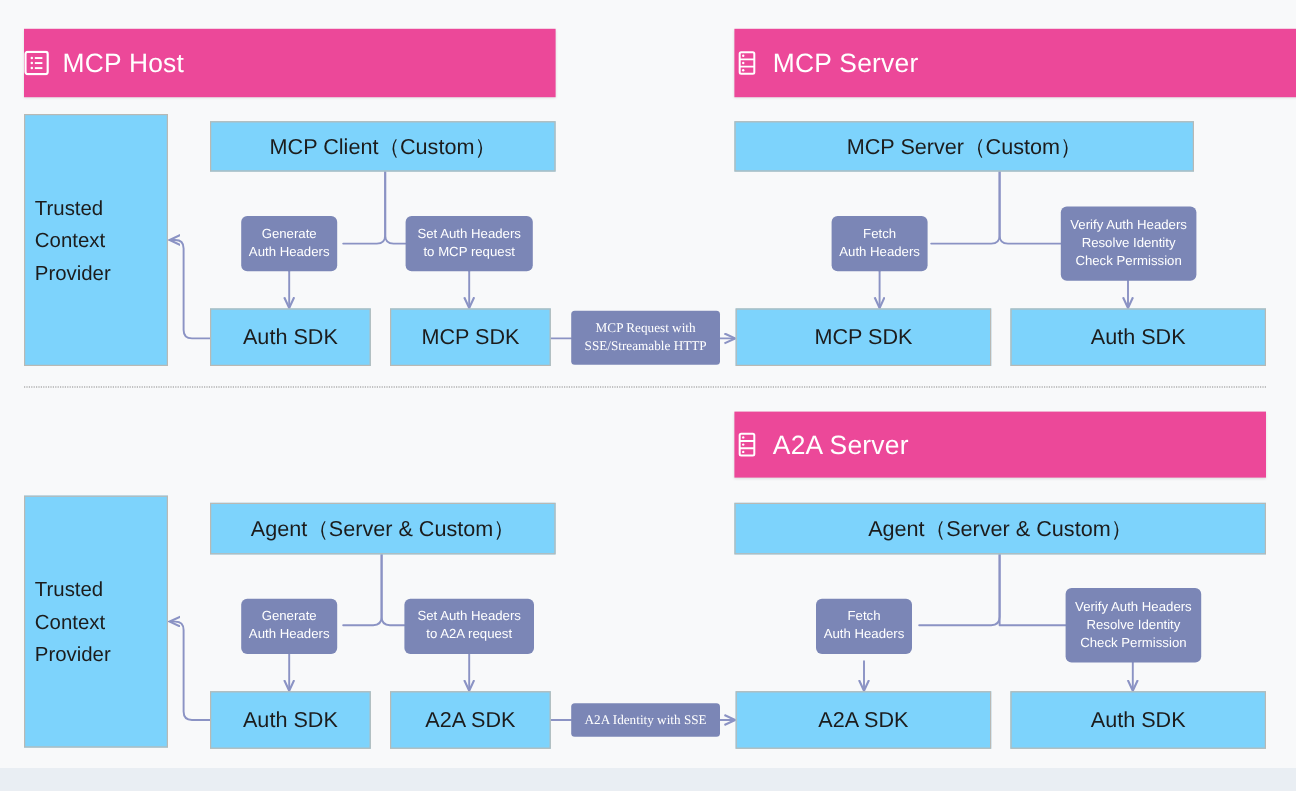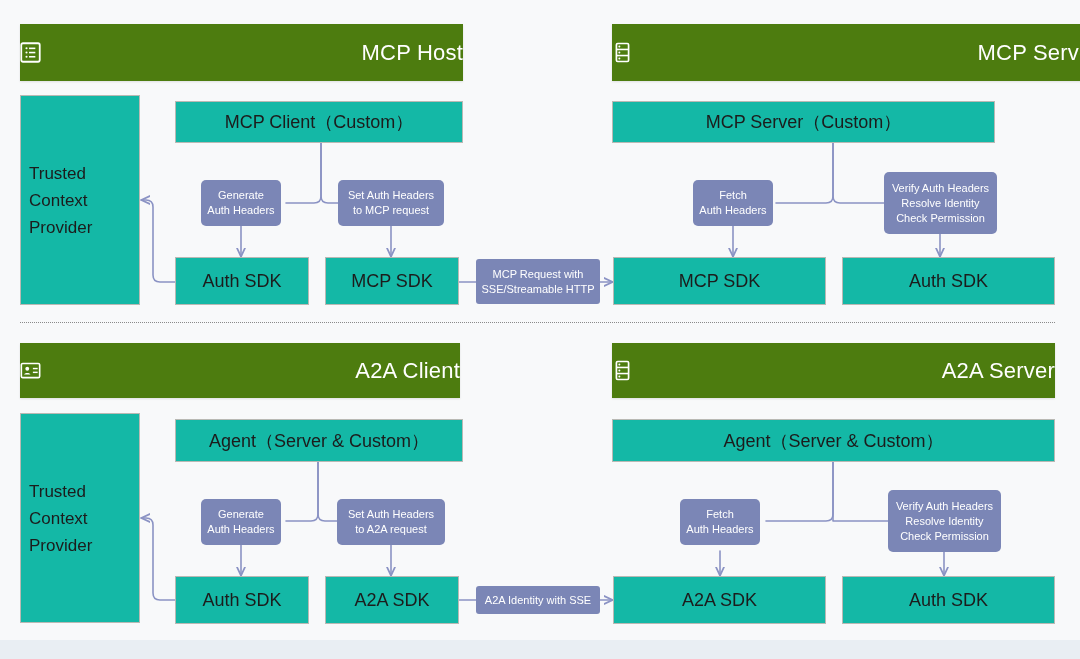--- a/index.html
+++ b/index.html
@@ -14,34 +14,34 @@
     background:#f8f9fa;
   }
   #bottom-band{
     position:absolute;left:0;top:640px;width:1080px;height:19px;
     background:#e9eef3;
   }
 
   
   .hdr{
     position:absolute;
-    background:#4d7c0f;
-    display:flex;align-items:center;justify-content:space-between;
+    background:#ec4899;
+    display:flex;align-items:center;justify-content:flex-start;
     color:#ffffff;
     font-size:22px;
     letter-spacing:.2px;
     box-shadow:0 1px 2px rgba(0,0,0,.10);
   }
   .hdr .ico{margin-right:11px;display:flex;align-items:center;}
   .hdr .ico svg{display:block;}
 
   
   .wbox{
     position:absolute;
-    background:#14b8a6;
+    background:#7dd3fc;
     border:1px solid #b9b9b4;
     display:flex;align-items:center;justify-content:center;
     color:#1c1c1c;
     font-size:18px;
     box-sizing:border-box;
   }
   .wbox.tall{font-size:17px;line-height:27px;text-align:left;
              align-items:center;justify-content:flex-start;padding-left:8px;}
 
   
@@ -50,21 +50,21 @@
     background:#7b86b6;
     border-radius:5px;
     display:flex;align-items:center;justify-content:center;
     text-align:center;
     color:#ffffff;
     font-size:11px;
     line-height:15px;
     box-sizing:border-box;
     padding:2px 4px;
   }
-  .pbox.sq{border-radius:3px;}
+  .pbox.sq{border-radius:3px;font-family:Liberation Serif, serif;}
 
   
   #wires{position:absolute;left:0;top:0;width:1080px;height:640px;pointer-events:none;}
 
   
   #divider{
     position:absolute;left:20px;top:322px;width:1035px;height:0;
     border-top:1.5px dotted #8a8a8a;
   }
 </style>
@@ -195,32 +195,20 @@
       <div>Resolve Identity</div>
       <div>Check Permission</div>
     </div>
   </div>
 
   <div class="wbox" style="left:613px;top:257px;width:213px;height:48px;">MCP SDK</div>
   <div class="wbox" style="left:842px;top:257px;width:213px;height:48px;">Auth SDK</div>
 
   <div id="divider"></div>
 
-  <div class="hdr" style="left:20px;top:343px;width:440px;height:55px;">
-    <span class="ico">
-      <svg width="21" height="21" viewBox="0 0 22 20">
-        <rect x="1.4" y="2.6" width="19.2" height="14.8" rx="1.5" fill="none" stroke="#fff" stroke-width="1.7"></rect>
-        <circle cx="7.6" cy="8.2" r="2" fill="#fff"></circle>
-        <path d="M4.3,14.3 C4.3,11.9 10.9,11.9 10.9,14.3 Z" fill="#fff"></path>
-        <rect x="13.5" y="7.2" width="5" height="1.5" fill="#fff"></rect>
-        <rect x="13.5" y="11.2" width="5" height="1.5" fill="#fff"></rect>
-      </svg>
-    </span>
-    <span>A2A Client</span>
-  </div>
 
   <div class="wbox tall" style="left:20px;top:413px;width:120px;height:210px;">
     <div>
       <div>Trusted</div>
       <div>Context</div>
       <div>Provider</div>
     </div>
   </div>
 
   <div class="wbox" style="left:175px;top:419px;width:288px;height:43px;">Agent（Server &amp; Custom）</div>

